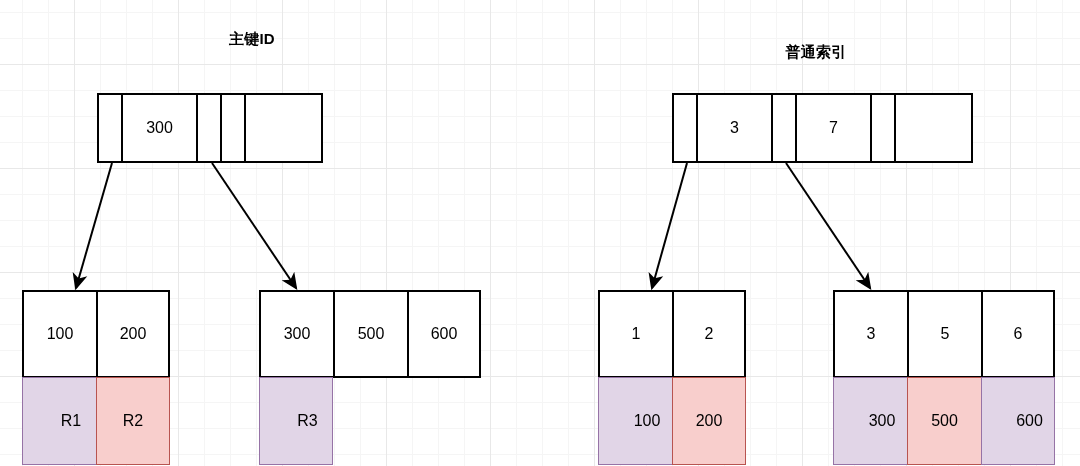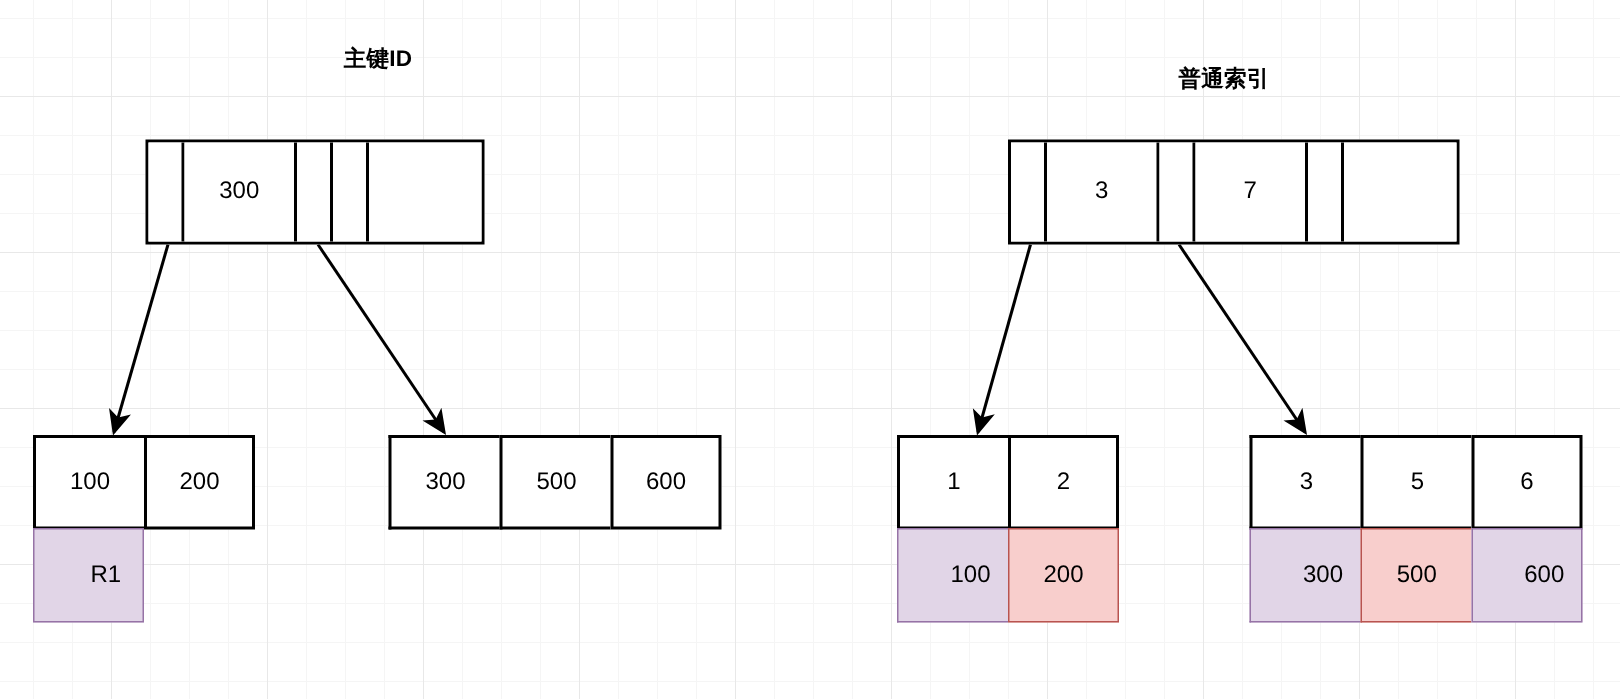--- a/index.html
+++ b/index.html
@@ -79,21 +79,21 @@
     position: absolute;
     display: flex;
     flex-direction: column;
   }
   .leaf .row {
     display: flex;
   }
   .leaf .cellbox {
     box-sizing: border-box;
     width: 74px;
-    height: 63px;
+    height: 88px;
     display: flex;
     align-items: center;
     justify-content: center;
     font-size: 16px;
     color: #000000;
   }
   .leaf .row.keys .cellbox {
     border: 2px solid #000000;
     border-right-width: 0;
     background: #ffffff;
@@ -147,30 +147,32 @@
     <div class="cell key"></div>
   </div>
 
   <div class="leaf" style="left:22px; top:290px;">
     <div class="row keys">
       <div class="cellbox">100</div>
       <div class="cellbox">200</div>
     </div>
     <div class="row vals">
       <div class="cellbox fill-purple">R1</div>
+      <div class="cellbox fill-pink">R2</div>
     </div>
   </div>
 
   <div class="leaf" style="left:259px; top:290px;">
     <div class="row keys">
       <div class="cellbox">300</div>
       <div class="cellbox">500</div>
       <div class="cellbox">600</div>
     </div>
     <div class="row vals">
+      <div class="cellbox fill-purple">R3</div>
     </div>
   </div>
 
   <div class="inode" style="left:672px; top:93px;">
     <div class="cell ptr"></div>
     <div class="cell key">3</div>
     <div class="cell ptr"></div>
     <div class="cell key">7</div>
     <div class="cell ptr"></div>
     <div class="cell key"></div>

